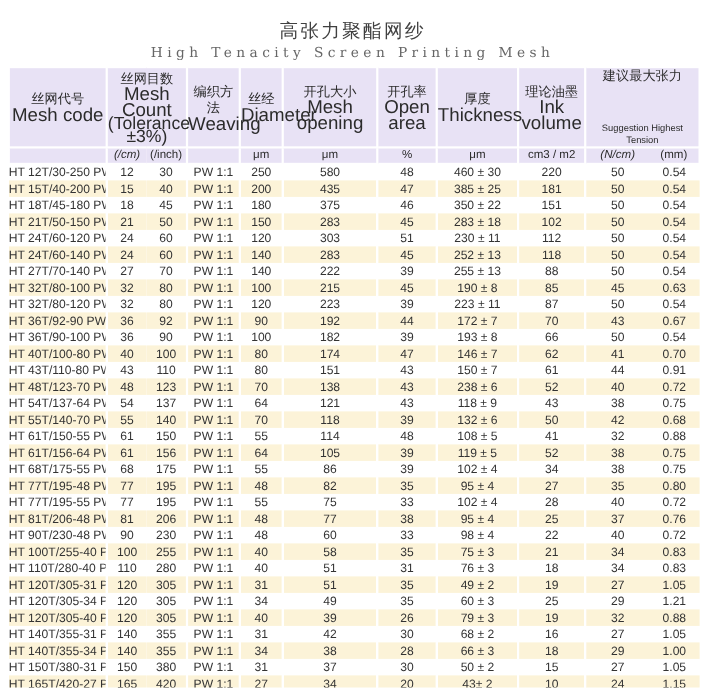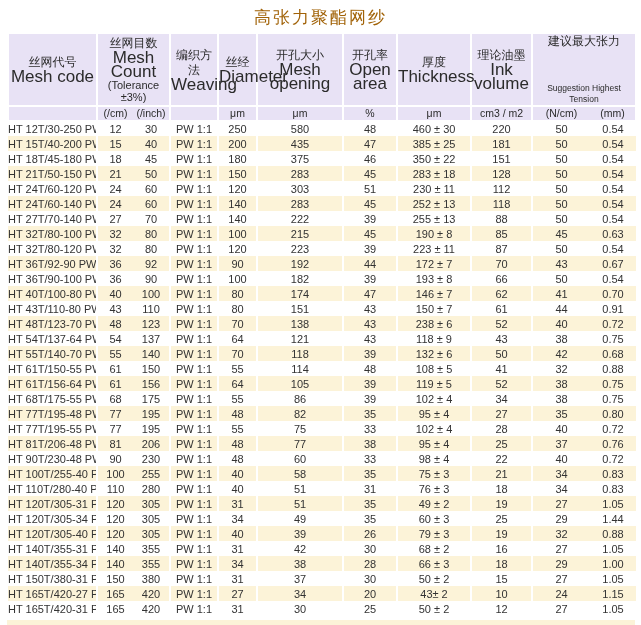--- a/index.html
+++ b/index.html
@@ -9,23 +9,23 @@
     --text-gray:#666666;
   }
   *{box-sizing:border-box;}
   html,body{margin:0;padding:0;}
   body{
     width:641px;height:625px;background:#ffffff;
     font-family:"Liberation Sans",sans-serif;color:var(--text-dark);
     overflow:hidden;
   }
   .title-zh{
-    padding-top:8px;text-align:center;
+    padding-top:19px;text-align:center;
     font-family:"Liberation Serif","DejaVu Serif",serif;
-    font-size:17px;letter-spacing:2px;color:#a16207;
+    font-size:17px;letter-spacing:2px;color:#404040;
     line-height:20px;
   }
   .title-en{
     text-align:center;
     font-family:"DejaVu Serif","Liberation Serif",serif;
     font-size:12.5px;letter-spacing:4px;color:var(--text-gray);
     line-height:16px;margin-top:1px;
   }
   table{
     border-collapse:collapse;table-layout:fixed;
@@ -34,23 +34,23 @@
   thead th{
     background:var(--header-bg);
     border:2px solid #ffffff;
     font-weight:normal;color:var(--text-dark);
     padding:0;vertical-align:middle;text-align:center;
   }
   tr.h-main th{height:52px;}
   tr.h-units th{height:15px;font-size:10.5px;line-height:13px;}
   .hz{font-size:12px;line-height:15px;display:block;}
   .he{font-size:17px;line-height:14px;display:block;}
-  .he-sm{font-size:11px;line-height:12px;display:block;}
+  .he-sm{font-size:16px;line-height:12px;display:block;}
   .he-xs{font-size:8.5px;line-height:11px;display:block;letter-spacing:0;margin-top:34px;}
-  th.join-r{border-right:0;}
+  th.join-r{border-right:0;font-style:italic;}
   th.join-l{border-left:0;}
   tbody td{
     height:15px;padding:0;text-align:center;vertical-align:middle;
     font-size:11px;line-height:14px;color:#333;
     white-space:nowrap;overflow:hidden;
   }
   tbody tr:nth-child(even) td{background:var(--row-alt-bg);}
   tbody tr:nth-child(odd) td{background:#ffffff;}
   tbody td:nth-child(2),tbody td:nth-child(4),tbody td:nth-child(5),
   tbody td:nth-child(6),tbody td:nth-child(7),tbody td:nth-child(8),
@@ -58,20 +58,21 @@
   .bottom-strip{
     width:628px;height:7px;margin:4px 0 0 7px;
     background:var(--row-alt-bg);
   }
 </style>
 </head>
 <body>
 
 <div>
   <div class="title-zh">高张力聚酯网纱</div>
+  <div class="title-en">High Tenacity Screen Printing Mesh</div>
 
   <table>
     <colgroup>
       <col style="width:89px">
         <col style="width:36px">
         <col style="width:37px">
       <col style="width:48px">
         <col style="width:39px">
         <col style="width:86px">
       <col style="width:54px">
@@ -176,21 +177,21 @@
         </tr>
         <tr>
           <td>HT 21T/50-150 PW</td>
           <td>21</td>
           <td>50</td>
           <td>PW 1:1</td>
           <td>150</td>
           <td>283</td>
           <td>45</td>
           <td>283 ± 18</td>
-          <td>128</td>
+          <td>102</td>
           <td>50</td>
           <td>0.54</td>
         </tr>
         <tr>
           <td>HT 24T/60-120 PW</td>
           <td>24</td>
           <td>60</td>
           <td>PW 1:1</td>
           <td>120</td>
           <td>303</td>
@@ -477,21 +478,21 @@
           <td>HT 120T/305-34 PW</td>
           <td>120</td>
           <td>305</td>
           <td>PW 1:1</td>
           <td>34</td>
           <td>49</td>
           <td>35</td>
           <td>60 ± 3</td>
           <td>25</td>
           <td>29</td>
-          <td>1.44</td>
+          <td>1.21</td>
         </tr>
         <tr>
           <td>HT 120T/305-40 PW</td>
           <td>120</td>
           <td>305</td>
           <td>PW 1:1</td>
           <td>40</td>
           <td>39</td>
           <td>26</td>
           <td>79 ± 3</td>

